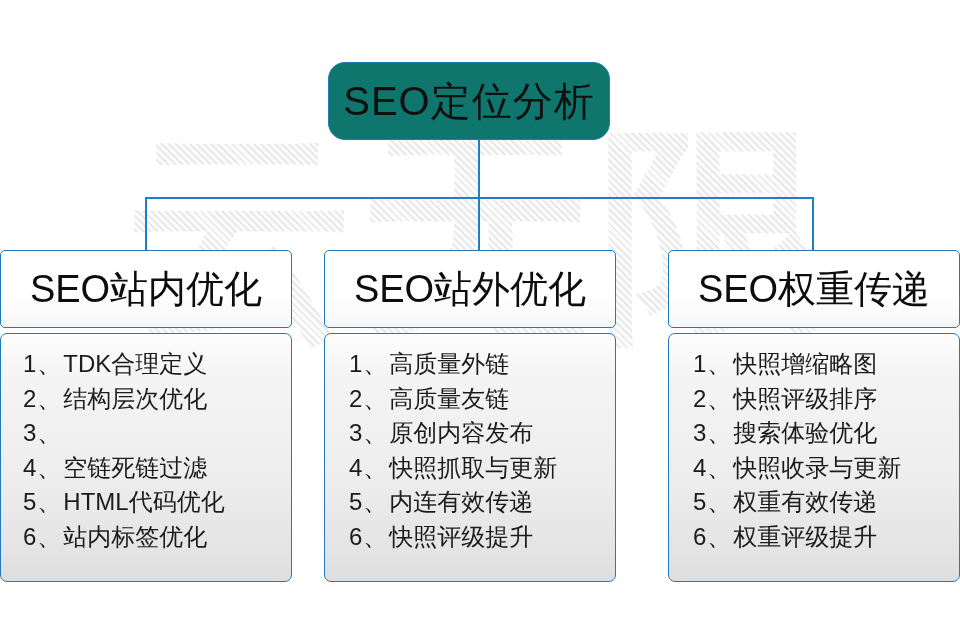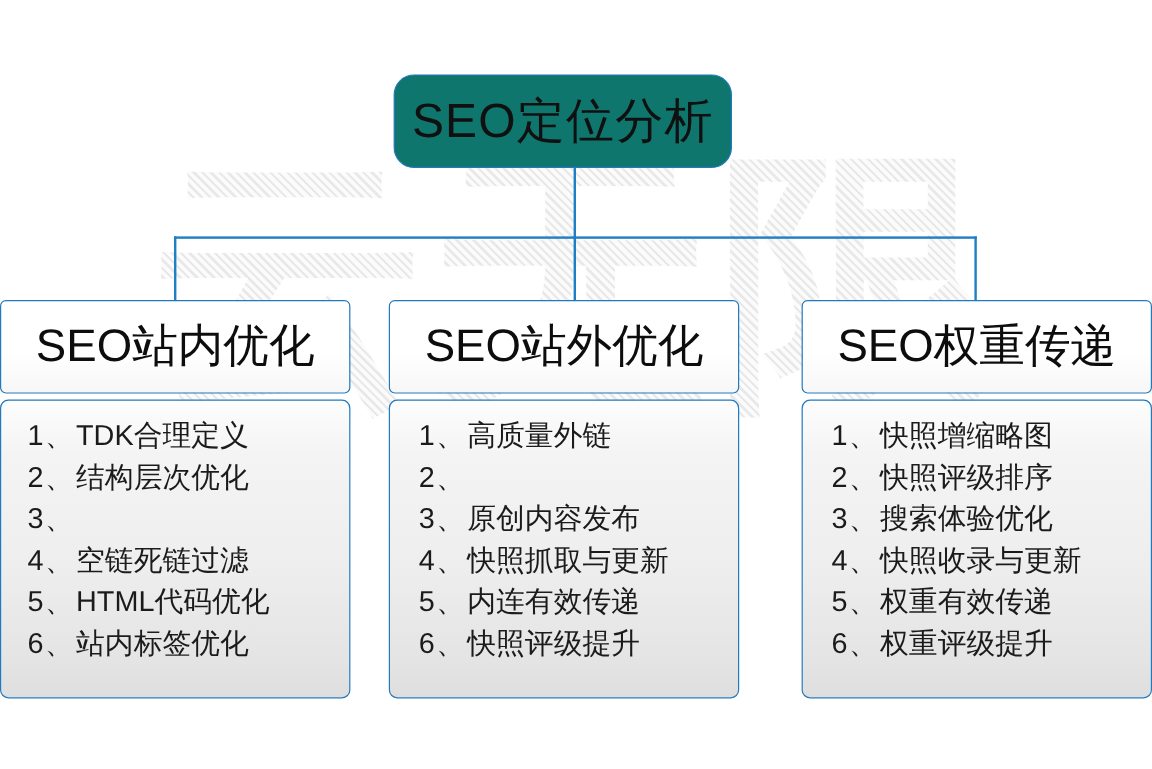--- a/index.html
+++ b/index.html
@@ -221,20 +221,21 @@
     <div class="col-body">
       <ul class="item-list">
         <li class="item">
           <span class="item-num">1</span>
           <span class="item-sep">、</span>
           <span class="item-text">高质量外链</span>
         </li>
         <li class="item">
           <span class="item-num">2</span>
           <span class="item-sep">、</span>
+          <span class="item-text">高质量友链</span>
         </li>
         <li class="item">
           <span class="item-num">3</span>
           <span class="item-sep">、</span>
           <span class="item-text">原创内容发布</span>
         </li>
         <li class="item">
           <span class="item-num">4</span>
           <span class="item-sep">、</span>
           <span class="item-text">快照抓取与更新</span>

